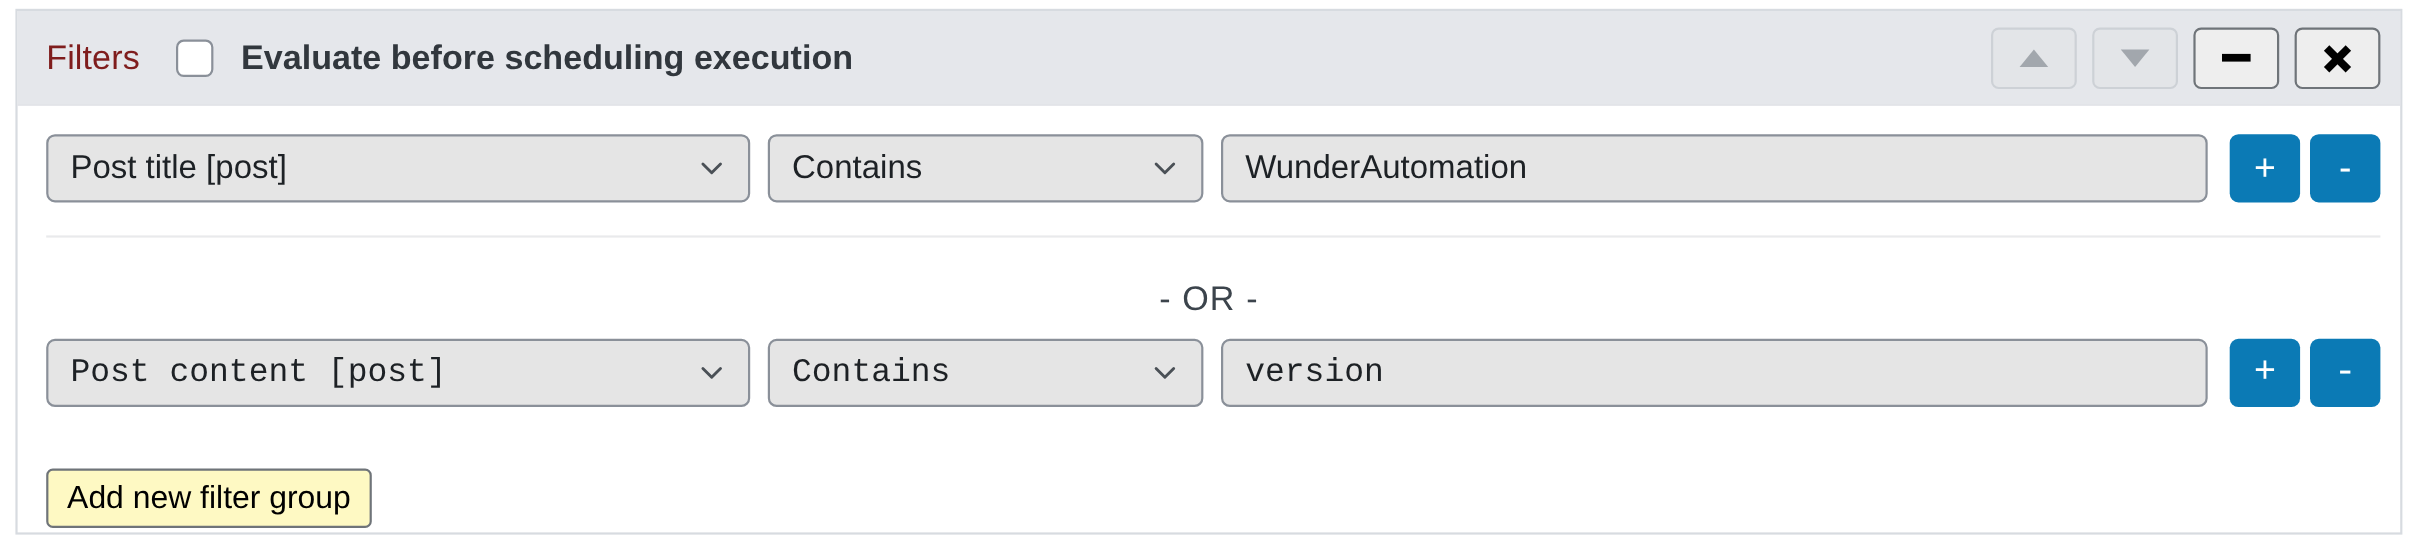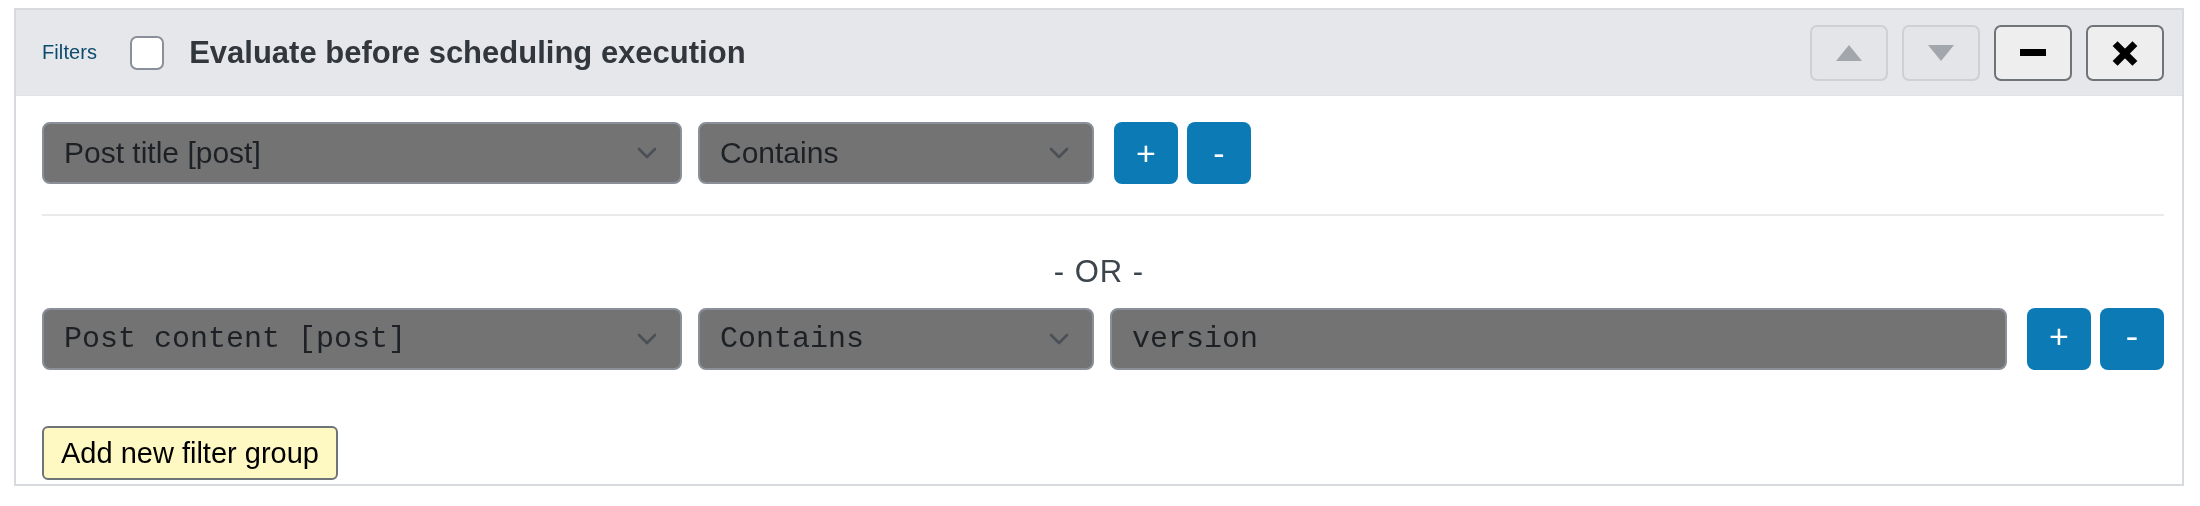--- a/index.html
+++ b/index.html
@@ -30,22 +30,22 @@
     position: relative;
     height: 86px;
     background: #e5e7eb;
     border-bottom: 1px solid #dfe2e6;
     display: flex;
     align-items: center;
     padding: 0 18px 0 26px;
     box-sizing: border-box;
   }
   .panel-title {
-    font-size: 20px;
-    color: #0c4a6e;
+    font-size: 31px;
+    color: #7f1d1d;
     letter-spacing: 0.1px;
     white-space: nowrap;
   }
   .eval-checkbox {
     width: 34px;
     height: 34px;
     margin-left: 33px;
     border: 2px solid #8a9099;
     border-radius: 7px;
     background: #ffffff;
@@ -128,21 +128,21 @@
     box-sizing: border-box;
   }
   .row-one { margin-top: 26px; }
   .row-two { margin-top: 18px; font-family: Liberation Mono, monospace; }
 
   .ctrl {
     height: 62px;
     box-sizing: border-box;
     border: 2px solid #8a9099;
     border-radius: 8px;
-    background: #737373;
+    background: #e5e5e5;
     display: flex;
     align-items: center;
     font-size: 30px;
     color: #1d2125;
     padding: 0 20px;
     cursor: pointer;
   }
   .select-field {
     width: 640px;
     justify-content: space-between;
@@ -262,20 +262,23 @@
 
       <div class="ctrl select-op">
         <span>Contains</span>
         <span class="chev">
           <svg viewBox="0 0 26 26" width="26" height="26">
               <path d="M5 9 L13 17 L21 9" fill="none" stroke="#4a5056" stroke-width="2.6" stroke-linecap="round" stroke-linejoin="round"></path>
             </svg>
         </span>
       </div>
 
+      <div class="ctrl text-field">
+        <span>WunderAutomation</span>
+      </div>
 
       <div class="pm-group">
         <div class="pm-btn">+</div>
         <div class="pm-btn">-</div>
       </div>
     </div>
 
     <div class="divider"></div>
     <div class="or-label">- OR -</div>
 

